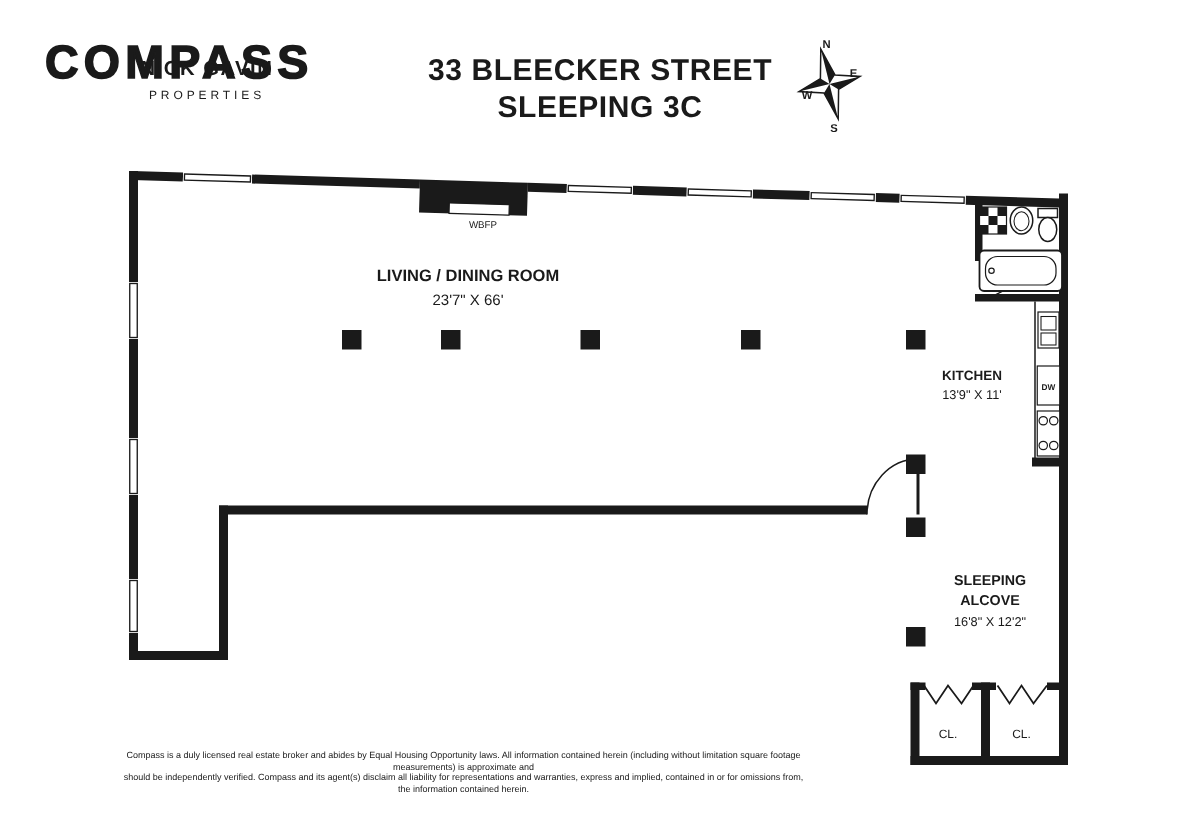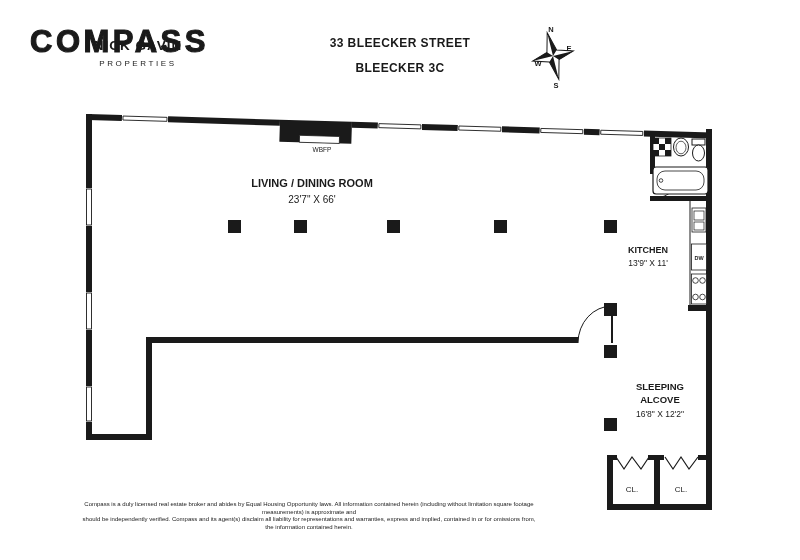--- a/index.html
+++ b/index.html
@@ -3,38 +3,38 @@
 <meta charset="utf-8">
 <style>
   html,body{margin:0;padding:0;}
   body{
     width:800px;height:560px;background:#ffffff;position:relative;overflow:hidden;
     font-family:"Liberation Sans",sans-serif;color:#1a1a1a;
   }
   .abs{position:absolute;}
   svg text{font-family:"Liberation Sans",sans-serif;fill:#1a1a1a;}
   .title-block{left:400px;transform:translateX(-50%);text-align:center;white-space:nowrap;}
-  .title-line{font-size:12px;font-weight:bold;letter-spacing:.4px;}
+  .title-line{font-size:20px;font-weight:bold;letter-spacing:.4px;}
   .footer-block{left:78px;top:501px;width:462px;text-align:center;
     font-size:6px;line-height:7.5px;color:#1a1a1a;}
 </style>
 </head>
 <body>
 
 <svg class="abs" style="left:28px;top:22px" width="225" height="55" viewBox="0 0 225 55">
   <text x="2" y="30" font-size="31" font-weight="bold" letter-spacing="3.5" fill="#ffffff" stroke="#1a1a1a" stroke-width="1.1">COMPASS</text>
   <text x="110" y="28" text-anchor="middle" font-size="13.5" font-weight="bold" letter-spacing="1">NICK GAVIN</text>
   <text x="110" y="44" text-anchor="middle" font-size="8" letter-spacing="2.6" fill="#222222">PROPERTIES</text>
 </svg>
 
 <div class="abs title-block" style="top:36px">
   <div class="title-line">33 BLEECKER STREET</div>
 </div>
 <div class="abs title-block" style="top:61px">
-  <div class="title-line">BLEECKER 3C</div>
+  <div class="title-line">SLEEPING 3C</div>
 </div>
 
 <svg class="abs" style="left:520px;top:20px" width="80" height="75" viewBox="520 20 80 75">
   <g transform="rotate(-14 553 56)">
     <path d="M553,32 L558,51 L574,56 L558,61 L553,80 L548,61 L532,56 L548,51 Z" fill="#ffffff" stroke="#1a1a1a" stroke-width="1"></path>
     <path d="M553,32 L558,51 L553,56 Z M574,56 L558,61 L553,56 Z M553,80 L548,61 L553,56 Z M532,56 L548,51 L553,56 Z" fill="#1a1a1a"></path>
   </g>
   <text x="551" y="32" text-anchor="middle" font-size="7.5" font-weight="bold">N</text>
   <text x="569" y="51" text-anchor="middle" font-size="7.5" font-weight="bold">E</text>
   <text x="556" y="88" text-anchor="middle" font-size="7.5" font-weight="bold">S</text>

